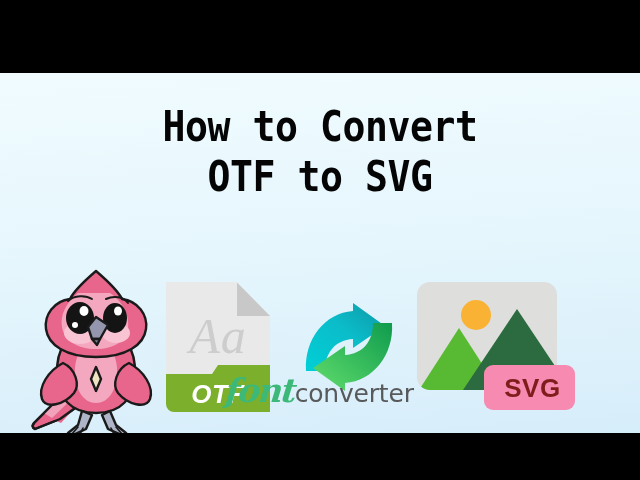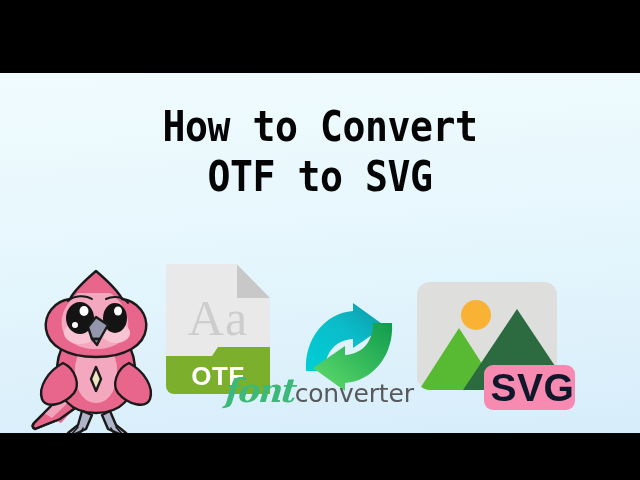--- a/index.html
+++ b/index.html
@@ -70,23 +70,24 @@
     left: 0;
     top: 0;
     width: 640px;
     height: 360px;
   }
 
   
   #otf-icon {
     position: absolute;
     left: 166px;
-    top: 191px;
+    top: 209px;
     width: 104px;
     height: 130px;
+    font-style: italic;
   }
   #otf-page {
     position: absolute;
     left: 0; top: 0;
     width: 104px; height: 112px;
   }
   #otf-page-body {
     position: absolute;
     left: 0; top: 0;
     width: 104px; height: 112px;
@@ -188,24 +189,24 @@
     width: 91px;
     height: 45px;
     background: #f78ab0;
     border-radius: 9px;
   }
   #svg-badge-label {
     position: absolute;
     left: 0; top: 7px;
     width: 97px;
     text-align: center;
-    color: #0f172a;
+    color: #7f1d1d;
     font-family: "Liberation Sans", sans-serif;
     font-weight: bold;
-    font-size: 39px;
+    font-size: 26px;
     line-height: 32px;
     letter-spacing: 0.5px;
   }
 
   
   #mascot {
     position: absolute;
     left: 30px;
     top: 190px;
     width: 132px;

